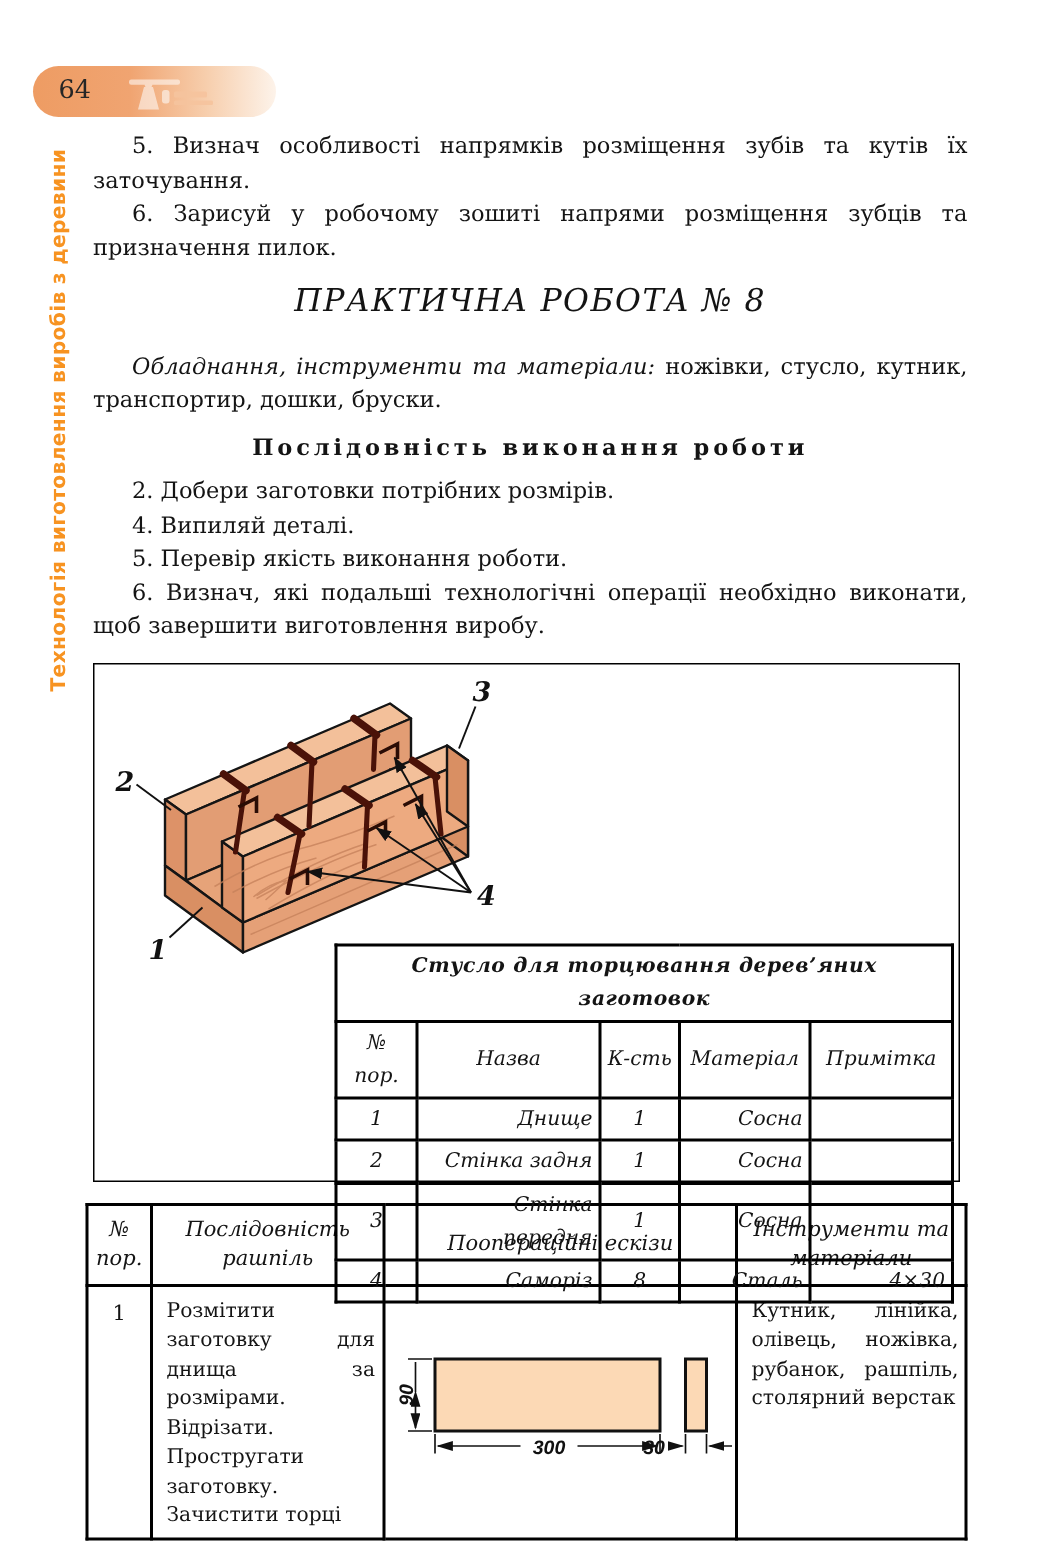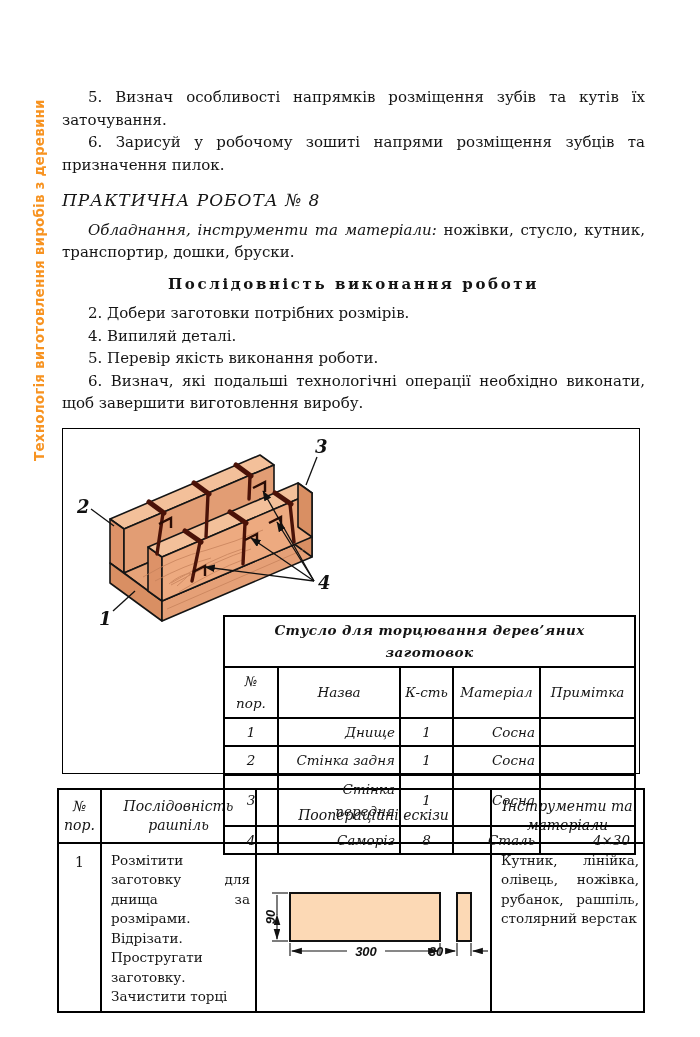--- a/index.html
+++ b/index.html
@@ -28,22 +28,22 @@
     text-align:center;line-height:24px;
   }
 
   
   .content{
     position:absolute;left:62px;top:86px;width:583px;
     font-size:15px;line-height:22.5px;text-align:justify;
   }
   .para{text-indent:26px;}
   .h-practical{
-    text-align:left;font-style:italic;font-size:17px;
-    letter-spacing:1px;margin:13px 0 7px;text-indent:0;
+    text-align:center;font-style:italic;font-size:21px;
+    letter-spacing:1px;margin:13px 0 21px;text-indent:0;
   }
   .h-sub{text-align:center;font-weight:bold;font-size:15.5px;margin:0 0 9px;text-indent:0;}
   .equip .lbl{font-style:italic;}
   .h-seq{
     text-align:center;font-weight:bold;font-size:15px;
     letter-spacing:2.6px;margin:9px 0 7px;text-indent:0;
   }
 
   
   .figure-box{
@@ -76,20 +76,37 @@
   .ops-table .num{padding-top:7px;text-align:center;font-size:14px;}
   .ops-table .ops{padding:7px 5px 4px 9px;line-height:19.5px;height:75px;}
   .ops-table .tools{padding:7px 4px 4px 9px;line-height:19.5px;}
   .ops-table .sketch{padding:0;vertical-align:middle;text-align:center;}
 </style>
 </head>
 <body>
 
 <div class="page">
 
+  <div class="badge">
+    <span class="badge-num">64</span>
+    <span class="badge-logo">
+      <svg width="90" height="30" viewBox="0 0 90 30">
+        <g fill="#ffffff" opacity="0.55">
+          <rect x="2" y="6" width="34" height="3.5" rx="1.5"></rect>
+          <path d="M12 11 L18 11 L22 26 L8 26 Z"></path>
+          <circle cx="15" cy="9" r="2.6"></circle>
+          <rect x="24" y="13" width="5" height="9" rx="2"></rect>
+        </g>
+        <g fill="#f6c49e" opacity="0.9">
+          <rect x="32" y="14" width="22" height="4" rx="1"></rect>
+          <rect x="32" y="20" width="26" height="3" rx="1"></rect>
+        </g>
+      </svg>
+    </span>
+  </div>
 
   <div class="side-title">Технологія виготовлення виробів з деревини</div>
 
   <div class="content">
 
     <div class="para">5. Визнач особливості напрямків розміщення зубів та кутів їх заточування.</div>
     <div class="para">6. Зарисуй у робочому зошиті напрями розміщення зубців та призначення пилок.</div>
 
     <div class="h-practical">ПРАКТИЧНА РОБОТА № 8</div>
 

